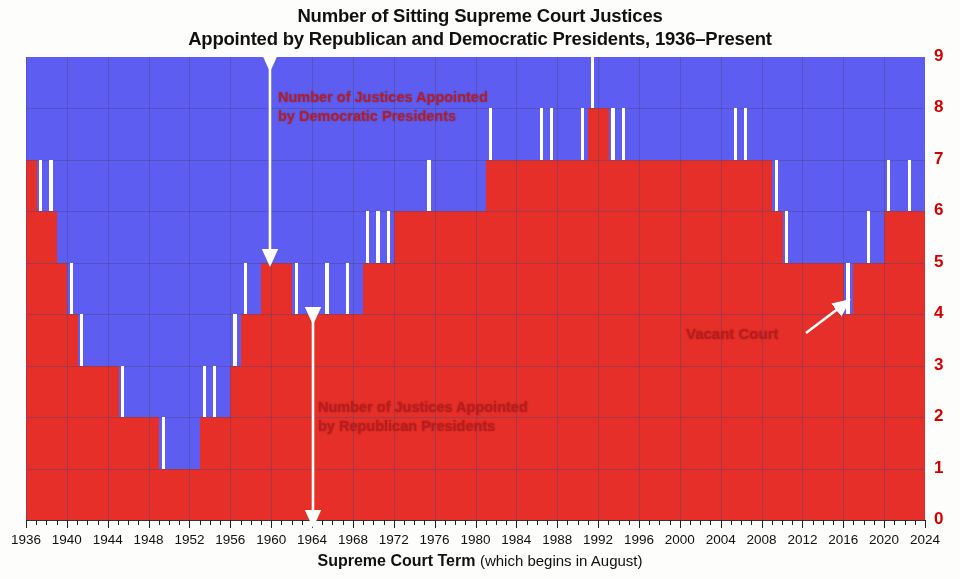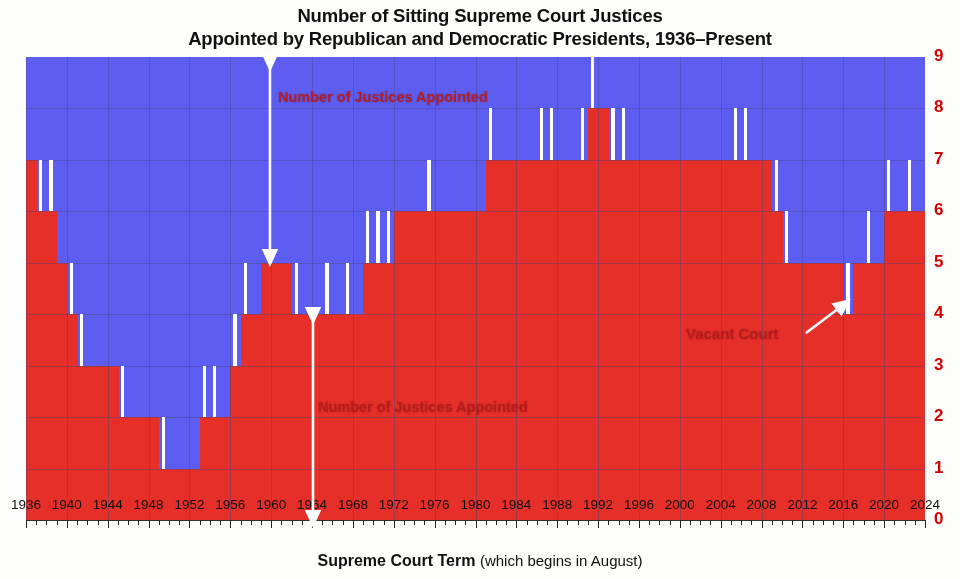--- a/index.html
+++ b/index.html
@@ -36,21 +36,21 @@
 
   
   .gridv{position:absolute;top:0;width:1px;height:100%;background:rgba(70,70,120,.40);}
   .gridh{position:absolute;left:0;height:1px;width:100%;background:rgba(70,70,120,.40);}
 
   
   .ytick{position:absolute;font-weight:bold;font-size:17px;}
   .yleft{color:#1414d0;right:934px;text-align:right;width:22px;}
   .yright{color:#d40000;left:934px;text-align:left;width:22px;}
 
-  .xtick{position:absolute;top:497px;font-size:13.5px;color:#111;
+  .xtick{position:absolute;top:532px;font-size:13.5px;color:#111;
          text-align:center;width:48px;margin-left:-24px;}
   .tickmark{position:absolute;background:#222;width:1px;height:5px;top:520px;}
   .tickmark.major{height:8px;}
 
   .xaxisline{position:absolute;left:26px;top:520px;width:899px;height:1px;background:#333;}
 
   .xtitle{position:absolute;top:552px;left:0;width:960px;text-align:center;
           font-size:16px;color:#111;}
   .xtitle b{font-weight:bold;}
   .xtitle span.sub{font-weight:normal;font-size:15px;}
@@ -369,23 +369,25 @@
       <div class="xtick" style="left: 720.682px;">2004</div>
       <div class="xtick" style="left: 761.545px;">2008</div>
       <div class="xtick" style="left: 802.409px;">2012</div>
       <div class="xtick" style="left: 843.273px;">2016</div>
       <div class="xtick" style="left: 884.136px;">2020</div>
       <div class="xtick" style="left: 925px;">2024</div>
     </div>
 
   <div class="anno dem">
     <div>Number of Justices Appointed</div>
+    <div>by Democratic Presidents</div>
   </div>
   <div class="anno rep">
     <div>Number of Justices Appointed</div>
+    <div>by Republican Presidents</div>
   </div>
   <div class="anno vacant">Vacant Court</div>
 
   <svg class="ov">
     <defs>
       <marker id="ahW" markerWidth="7" markerHeight="7" refX="3.2" refY="3.2" orient="auto">
         <path d="M0,0 L7,3.2 L0,6.4 z" fill="#ffffff"></path>
       </marker>
       <marker id="ahW2" markerWidth="7" markerHeight="7" refX="3.2" refY="3.2" orient="auto">
         <path d="M0,0 L7,3.2 L0,6.4 z" fill="#ffffff"></path>

